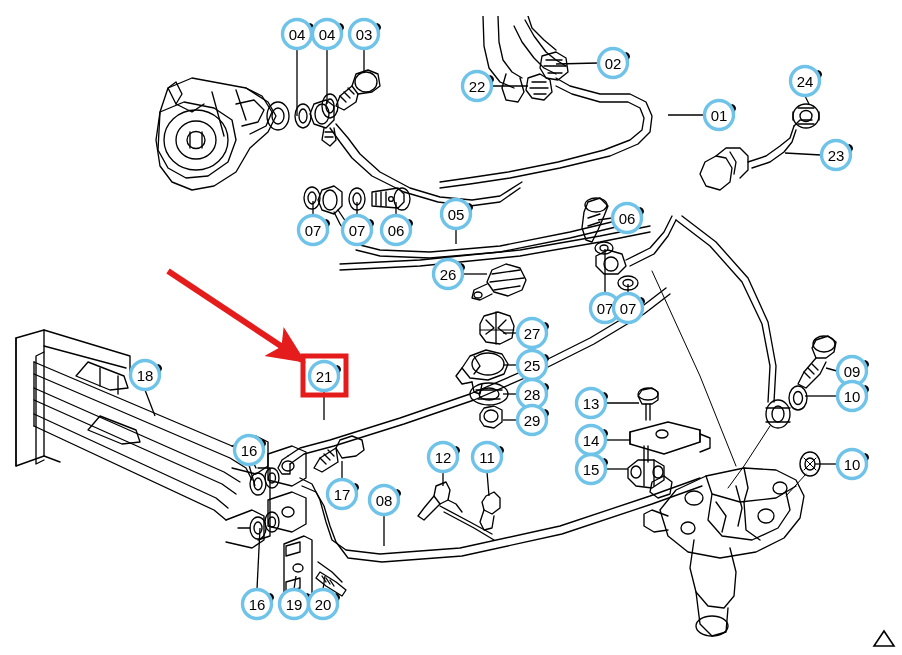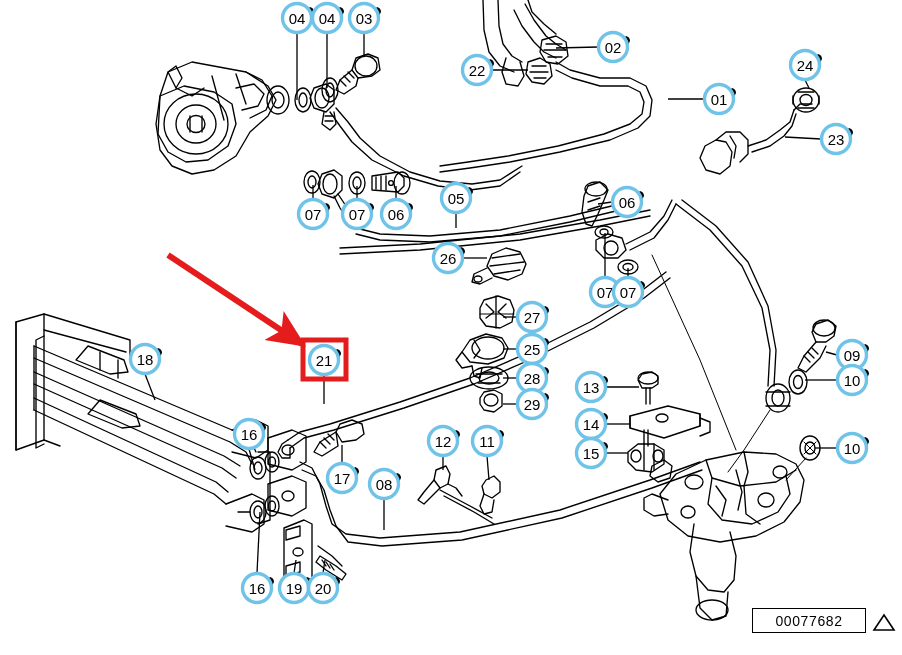--- a/index.html
+++ b/index.html
@@ -1,18 +1,18 @@
 <!DOCTYPE html>
 <html><head>
 <meta charset="utf-8">
 <style>
   html,body{margin:0;padding:0;background:#ffffff;}
   body{width:902px;height:655px;position:relative;overflow:hidden;
        font-family:"Liberation Sans",sans-serif;}
-  #stage{position:absolute;left:0;top:0;width:902px;height:582px;}
+  #stage{position:absolute;left:0;top:16px;width:902px;height:582px;}
   svg#diagram{position:absolute;left:0;top:0;width:902px;height:655px;}
   .callout-label{font-family:"Liberation Sans",sans-serif;font-size:15px;
                  fill:#000;text-anchor:middle;dominant-baseline:central;}
   .partnum-box{position:absolute;left:752px;top:608px;width:112px;height:23px;
                border:1.6px solid #000;background:#fff;display:flex;
                align-items:center;justify-content:center;}
   .partnum-text{font-family:"Liberation Sans",sans-serif;font-size:14px;
                 letter-spacing:.6px;color:#000;}
 </style>
 </head>
@@ -546,21 +546,18 @@
         </g>
       </g>
 
     <g id="highlight-layer">
         <rect x="303" y="340" width="43" height="39" fill="none" stroke="#e51c1c" stroke-width="5"></rect>
         <line x1="168" y1="255" x2="302" y2="344" stroke="#e51c1c" stroke-width="6" marker-end="url(#redarrow)"></line>
       </g>
 
   </svg>
 
-  <div class="partnum-box">
-    <span class="partnum-text">00077682</span>
-  </div>
 
   <svg style="position:absolute;left:872px;top:612px;width:24px;height:20px;" viewBox="0 0 24 20">
     <path d="M12,3 L22,18 L2,18 Z" fill="none" stroke="#000" stroke-width="1.6"></path>
   </svg>
 
 </div>
 
 </body></html>

